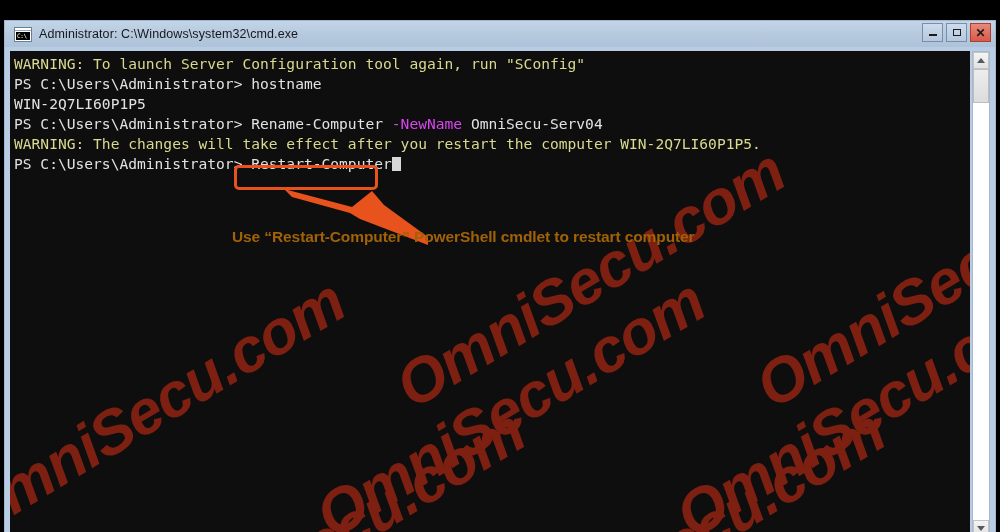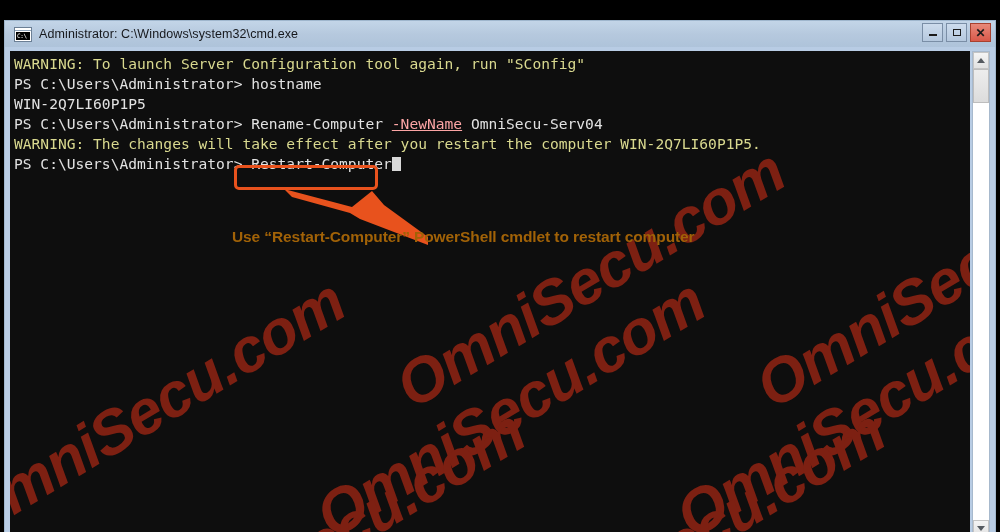--- a/index.html
+++ b/index.html
@@ -152,21 +152,21 @@
     padding: 3px 0 0 4px;
     font-family: "DejaVu Sans Mono", monospace;
     font-size: 14.6px;
     line-height: 20px;
     color: #d8d8d8;
     white-space: pre;
   }
   .term .line { height: 20px; }
   .c-warn  { color: #d9d98f; }
   .c-white { color: #e2e2e2; margin-top: 20px; }
-  .c-dim   { color: #fca5a5; text-decoration: underline; }
+  .c-dim   { color: #d946ef; }
   .cursor  {
     display: inline-block;
     width: 9px; height: 14px;
     background: #d8d8d8;
     vertical-align: -2px;
   }
 
   
   .callout-box {
     position: absolute;

